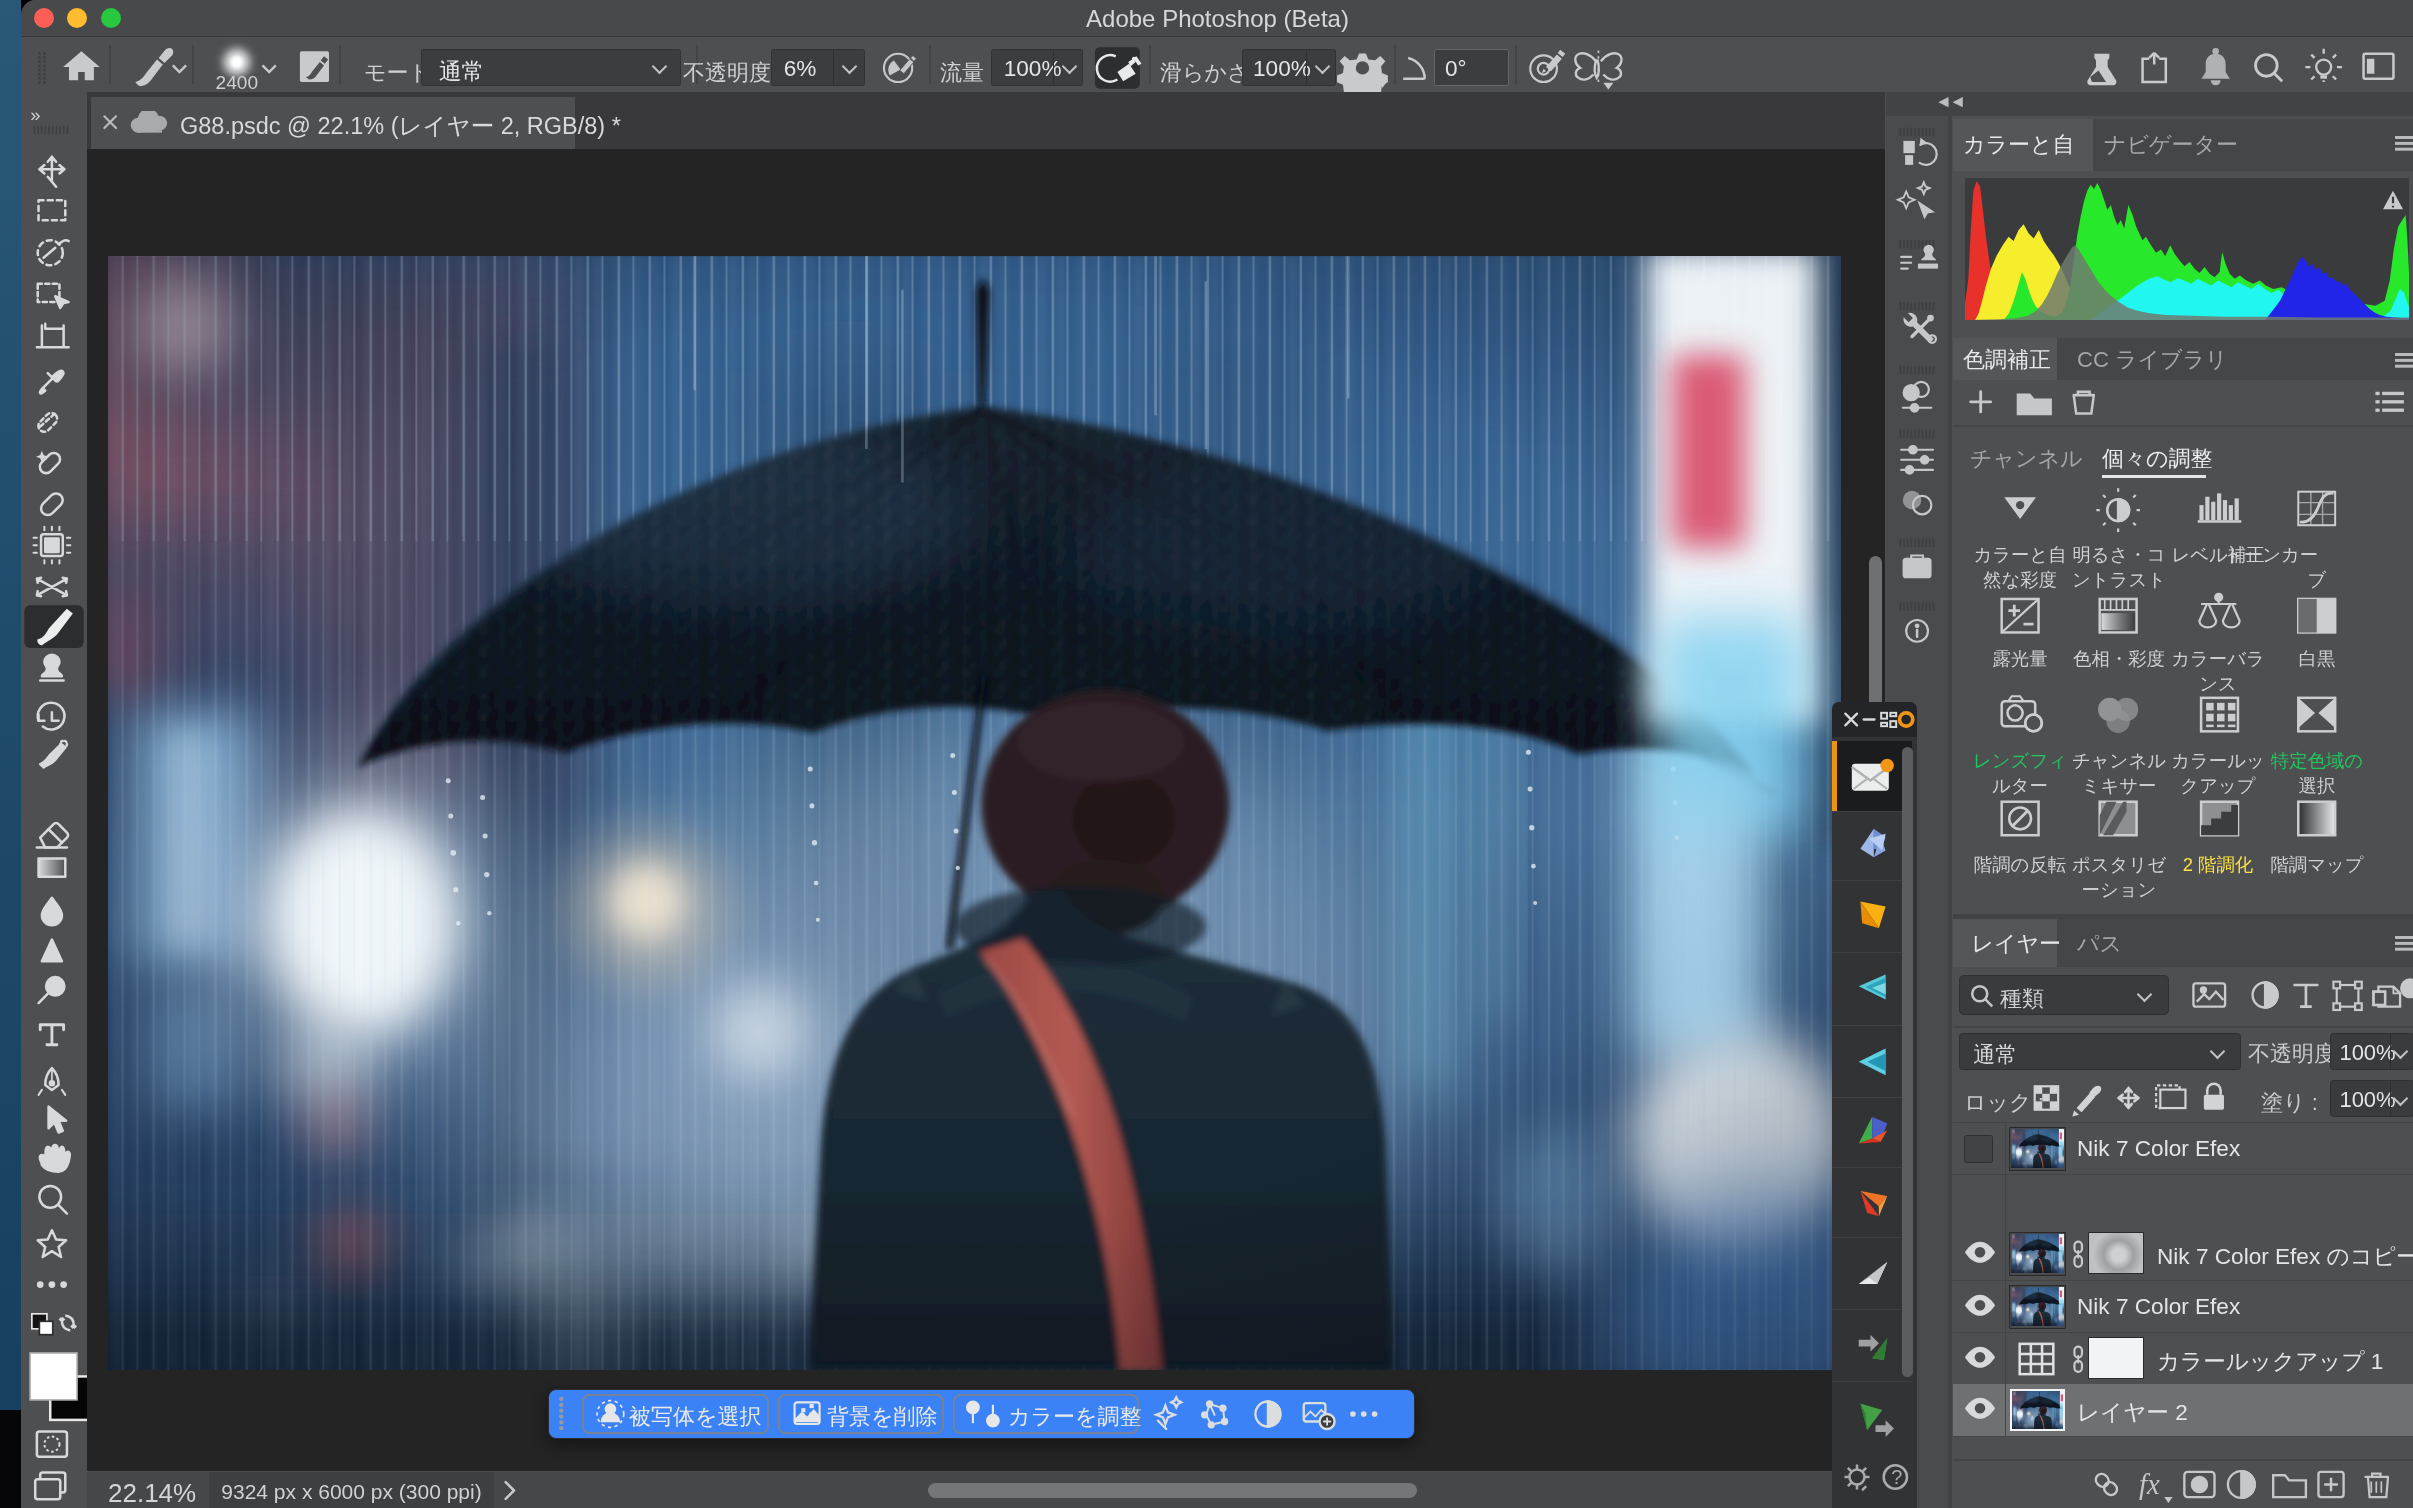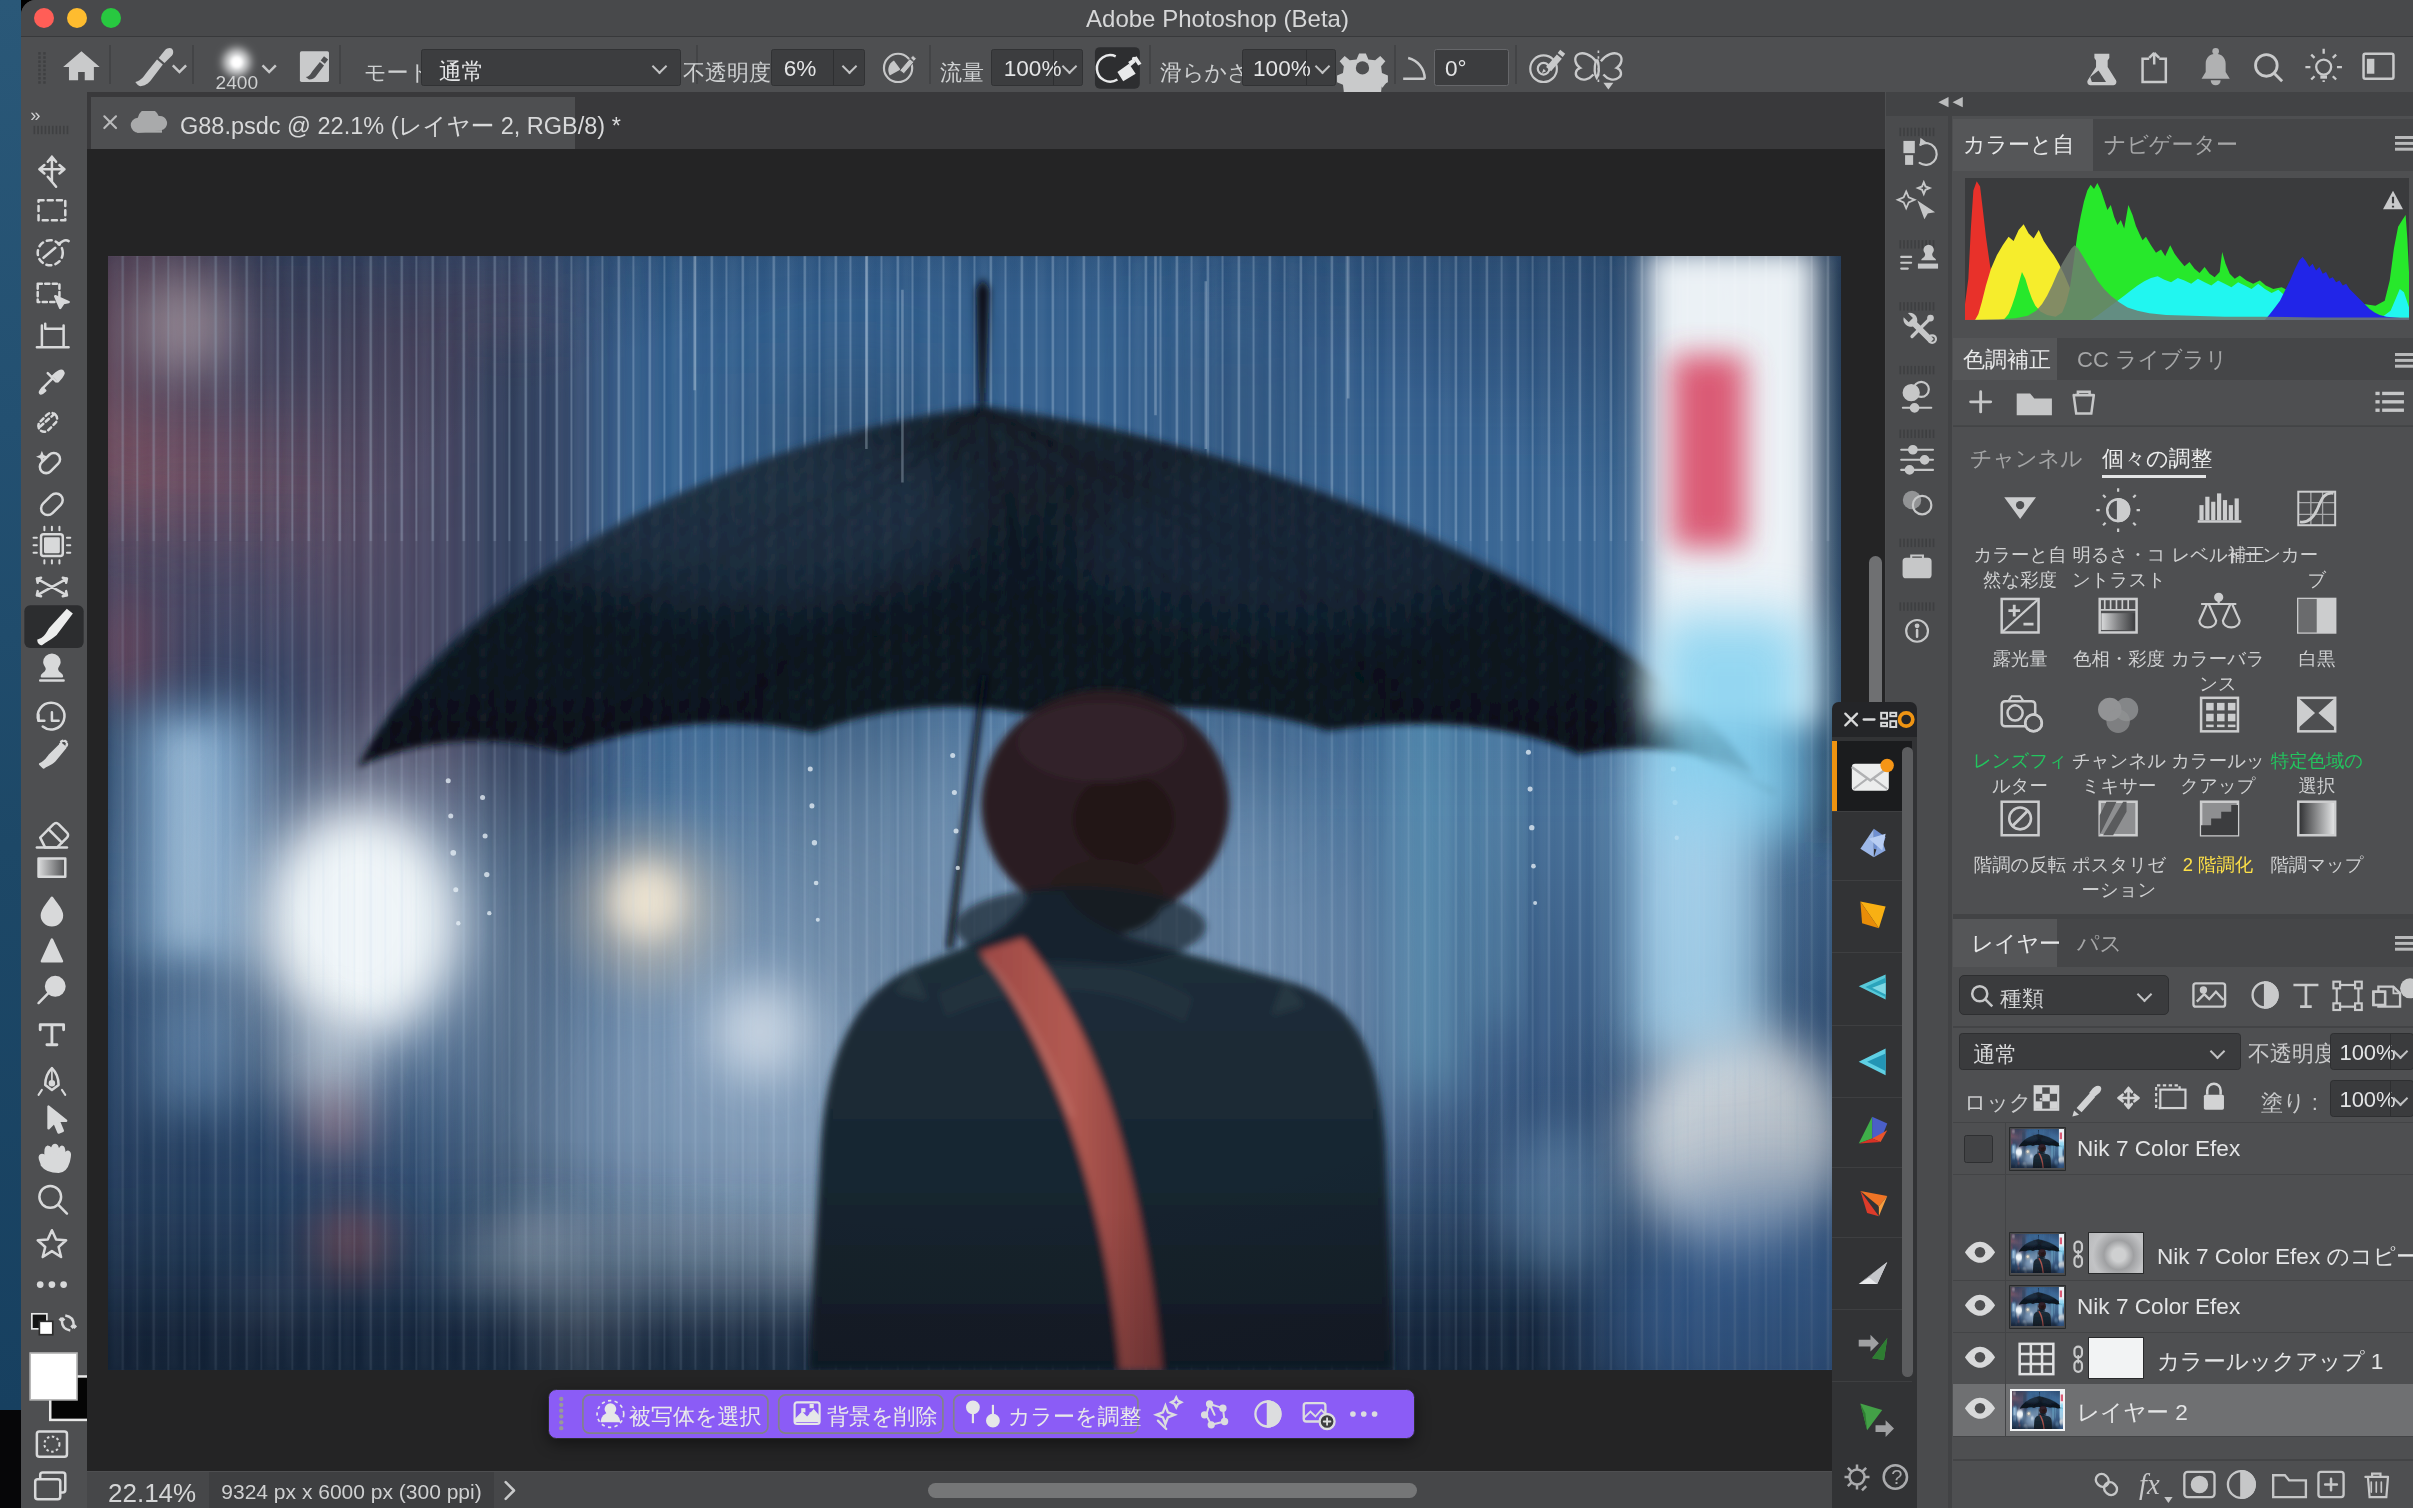--- a/index.html
+++ b/index.html
@@ -1067,21 +1067,21 @@
 <svg class="abs" style="left:0;top:754px" width="85" height="52" viewBox="0 0 102 62">
  <g fill="none" stroke="#aaabad" stroke-width="3">
   <circle cx="30" cy="25" r="9"></circle>
   <path d="M30 10v6M30 34v6M15 25h6M39 25h6M19 14l5 5M41 14l-5 5M19 36l5-5M41 36l-5 5"></path>
   <circle cx="76" cy="25" r="14"></circle>
  </g>
  <text x="71" y="34" font-size="24" fill="#aaabad">?</text>
 </svg>
 </div>
 
-<div class="abs" id="taskbar" style="left:548px;top:1389px;width:867px;height:50px;background:#8b5cf6;border:0.8px solid #2c2d2f;border-radius:8.4px;box-shadow:0 5px 15px rgba(0,0,0,.45)">
+<div class="abs" id="taskbar" style="left:548px;top:1389px;width:867px;height:50px;background:#3b82f6;border:0.8px solid #2c2d2f;border-radius:8.4px;box-shadow:0 5px 15px rgba(0,0,0,.45)">
 <svg width="867" height="50" viewBox="0 0 1035 60" style="position:absolute;left:0;top:-0.8px">
  <g fill="#98999a">
   <circle cx="12" cy="12" r="2.6"></circle>
           <circle cx="12" cy="19" r="2.6"></circle>
           <circle cx="12" cy="26" r="2.6"></circle>
           <circle cx="12" cy="33" r="2.6"></circle>
           <circle cx="12" cy="40" r="2.6"></circle>
           <circle cx="12" cy="47" r="2.6"></circle>
  </g>
  <rect x="38" y="7" width="222" height="46" rx="8" fill="none" stroke="#828386" stroke-width="2"></rect>

